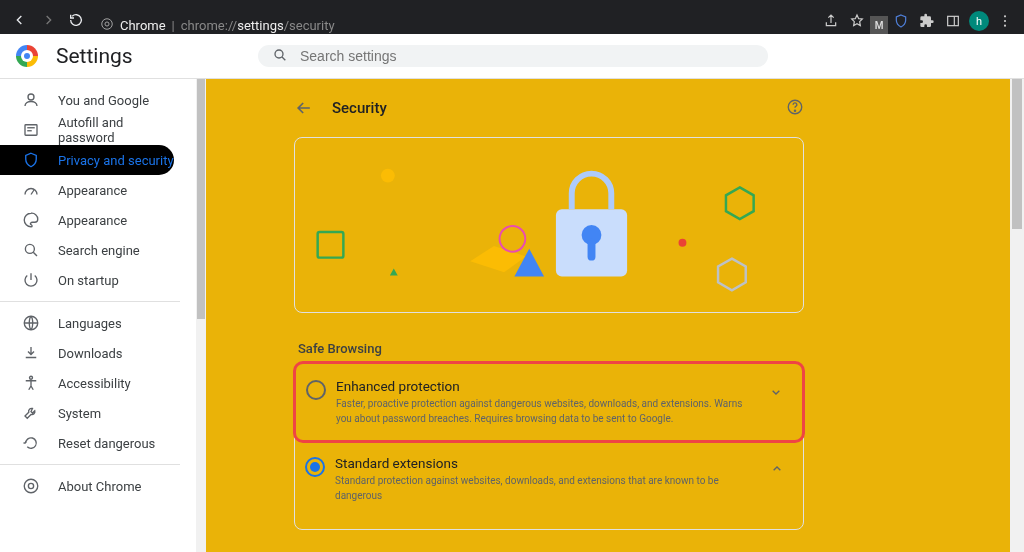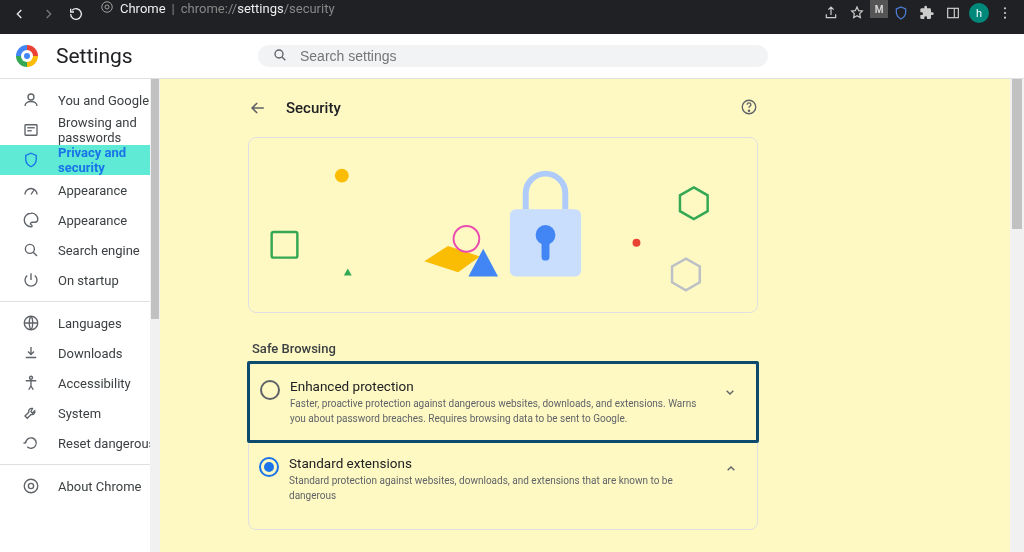--- a/index.html
+++ b/index.html
@@ -1,63 +1,63 @@
 <!DOCTYPE html>
 <html><head>
 <meta charset="utf-8">
 <style>
   * { box-sizing: border-box; margin: 0; padding: 0; }
   html, body { width: 1024px; height: 552px; overflow: hidden; font-family: "Segoe UI", Roboto, Arial, sans-serif; font-size: 13px; color: #202124; background: #fff; }
   
-  .browser-bar { height: 34px; background: #202124; display: flex; align-items: flex-start; padding: 0 6px; color: #ccc; }
+  .browser-bar { height: 34px; background: #202124; display: flex; align-items: flex-end; padding: 0 6px; color: #ccc; }
   .nav-ico { width: 28px; height: 28px; display: flex; align-items: center; justify-content: center; color: #e8eaed; border-radius: 50%; }
   .nav-ico svg { width: 16px; height: 16px; stroke: currentColor; fill: none; stroke-width: 2; }
   .url-area { margin-left: 10px; display: flex; align-items: center; gap: 6px; font-size: 13px; }
   .url-area .dim { color: #888; }
   .url-area .bright { color: #eee; }
   .spacer { flex: 1; }
   .right-ico { width: 26px; height: 26px; display: flex; align-items: center; justify-content: center; color: #ccc; }
   .avatar { width: 20px; height: 20px; border-radius: 50%; background: #00897b; color: #fff; font-size: 11px; display: flex; align-items: center; justify-content: center; }
   
   .app-header { height: 45px; display: flex; align-items: center; padding: 0 16px; border-bottom: 1px solid #e0e0e0; }
   .logo { width: 22px; height: 22px; border-radius: 50%; background: conic-gradient(#ea4335 0 90deg, #fbbc05 90deg 180deg, #34a853 180deg 270deg, #4285f4 270deg 360deg); margin-right: 18px; position: relative; }
   .logo::after { content: ""; position: absolute; inset: 5px; background: #fff; border-radius: 50%; }
   .logo::before { content: ""; position: absolute; inset: 8px; background: #4285f4; border-radius: 50%; z-index: 1; }
   .app-title { font-size: 21px; font-weight: 400; color: #202124; }
   .search-pill { margin-left: auto; margin-right: 240px; width: 510px; height: 22px; background: #f1f3f4; border-radius: 20px; display: flex; align-items: center; padding: 0 14px; color: #5f6368; gap: 12px; }
   .search-pill svg { width: 16px; height: 16px; stroke: #5f6368; fill: none; stroke-width: 2; }
   
   .body { display: flex; height: calc(552px - 34px - 45px); }
-  .sidebar-wrap { width: 160px; position: relative; }
+  .sidebar-wrap { width: 206px; position: relative; }
   .sidebar { width: 180px; height: 100%; overflow: hidden; padding-top: 6px; }
   .sb-scroll { position: absolute; right: 0; top: 0; width: 10px; height: 100%; background: #f1f1f1; }
   .sb-thumb { position: absolute; right: 1px; top: 0; width: 8px; height: 240px; background: #c1c1c1; border-radius: 0; }
   .side-item { height: 30px; display: flex; align-items: center; padding-left: 22px; gap: 18px; color: #3c4043; font-size: 13px; cursor: pointer; border-radius: 0 16px 16px 0; margin-right: 6px; }
   .side-item .sico { width: 18px; height: 18px; display: flex; align-items: center; justify-content: center; color: #5f6368; }
   .side-item .sico svg { width: 18px; height: 18px; stroke: currentColor; fill: none; stroke-width: 1.8; }
-  .side-item.active { background: #5eead4; color: #1a73e8; font-weight: 700; }
+  .side-item.active { background: #000000; color: #1a73e8; font-weight: 400; }
   .side-item.active .sico { color: #1a73e8; }
   .side-sep { height: 1px; background: #e0e0e0; margin: 6px 0 6px 0; }
   .side-item .ext-ico svg { width: 14px; height: 14px; }
-  .content-wrap { flex: 1; position: relative; overflow: hidden; background: #fef9c3; text-decoration: underline; }
+  .content-wrap { flex: 1; position: relative; overflow: hidden; background: #eab308; text-decoration: underline; }
   .content { position: absolute; inset: 0; overflow: hidden; }
   .ct-scroll { position: absolute; right: 0; top: 0; width: 14px; height: 100%; background: #f1f1f1; }
   .ct-thumb { position: absolute; right: 2px; top: 0; width: 10px; height: 150px; background: #c1c1c1; }
   .panel { width: 510px; margin-left: 88px; }
   .panel-head { height: 58px; display: flex; align-items: center; gap: 18px; }
   .back-btn { width: 20px; height: 20px; display: flex; align-items: center; justify-content: center; color: #5f6368; }
   .back-btn svg { width: 20px; height: 20px; stroke: currentColor; fill: none; stroke-width: 2; }
   .panel-title { font-size: 15px; font-weight: 500; flex: 1; }
   .help-btn svg { width: 18px; height: 18px; stroke: #5f6368; fill: none; stroke-width: 1.8; }
   .hero { height: 176px; border: 1px solid #e0e0e0; border-radius: 8px; position: relative; overflow: hidden; }
   .hero svg { width: 100%; height: 100%; }
   .section-label { font-size: 13px; font-weight: 500; color: #3c4043; margin: 28px 0 6px 4px; }
   .card { border: 1px solid #e0e0e0; border-radius: 8px; }
   .opt-row { display: flex; align-items: flex-start; padding: 14px 16px 14px 10px; gap: 10px; }
-  .opt-row.hilite { border: 3px solid #0c4a6e; border-radius: 2px; margin: -2px; position: relative; z-index: 2; }
+  .opt-row.hilite { border: 3px solid #ef4444; border-radius: 10px; margin: -2px; position: relative; z-index: 2; }
   .radio { width: 20px; height: 20px; border: 2px solid #5f6368; border-radius: 50%; margin-top: 2px; flex-shrink: 0; position: relative; }
   .radio.selected { border-color: #1a73e8; }
   .radio.selected::after { content: ""; position: absolute; inset: 3px; background: #1a73e8; border-radius: 50%; }
   .opt-body { flex: 1; }
   .opt-title { font-size: 13.5px; color: #202124; margin-bottom: 3px; }
   .opt-desc { font-size: 10px; color: #5f6368; line-height: 1.45; }
   .chev { width: 20px; height: 20px; display: flex; align-items: center; justify-content: center; color: #5f6368; margin-top: 4px; }
   .chev svg { width: 16px; height: 16px; stroke: currentColor; fill: none; stroke-width: 2; }
   .sub-row { display: flex; align-items: flex-start; padding: 8px 16px 4px 48px; gap: 14px; }
   input.search-field { background: transparent; border: none; outline: none; font-size: 14px; color: #202124; flex: 1; }
@@ -156,21 +156,21 @@
           <span>You and Google</span>
         </div>
       <div class="side-item">
           <span class="sico">
             <svg viewBox="0 0 24 24">
               <rect x="4" y="5" width="16" height="14" rx="1"></rect>
               <line x1="7" y1="9" x2="17" y2="9"></line>
               <line x1="7" y1="13" x2="13" y2="13"></line>
             </svg>
           </span>
-          <span>Browsing and passwords</span>
+          <span>Autofill and password</span>
         </div>
       <div class="side-item active">
           <span class="sico">
             <svg viewBox="0 0 24 24" fill="currentColor" stroke="none">
               <path d="M12 3l7 3v5c0 5-3 8-7 10-4-2-7-5-7-10V6z"></path>
             </svg>
           </span>
           <span>Privacy and security</span>
         </div>
       <div class="side-item">

